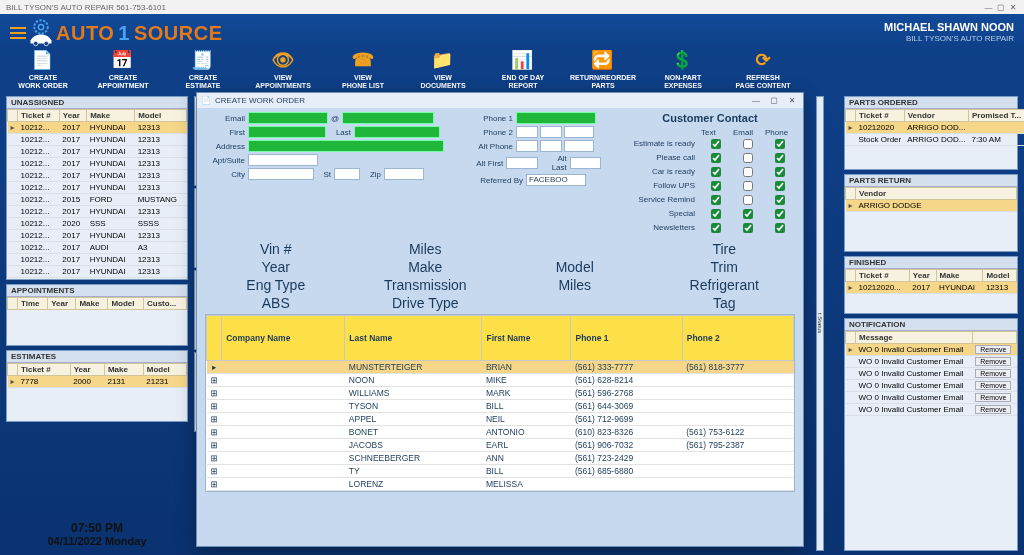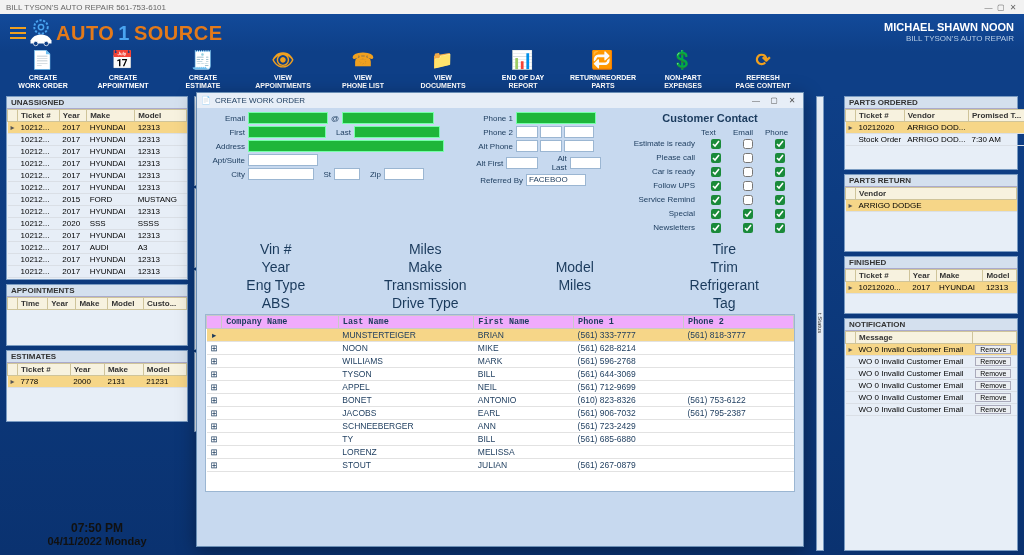--- a/index.html
+++ b/index.html
@@ -57,21 +57,21 @@
   .cc h4 { text-align:center; font-size:11px; font-weight:600; color:#1a3a5c; margin-bottom:4px; }
   .cc-grid { display:grid; grid-template-columns:90px 30px 30px 30px; gap:2px; justify-content:end; font-size:8px; }
   .cc-grid .hdr { font-weight:400; text-align:left; }
   .cc-grid .lbl { text-align:right; padding-right:4px; }
   .cc-grid .cb { text-align:center; }
   .cb input { width:10px; height:10px; accent-color:#1a8a3a; }
   .vehicle-grid { display:grid; grid-template-columns:repeat(4,1fr); gap:2px 8px; font-size:14px; margin-top:3px; }
   .vehicle-grid div { color:#1a3a5c; text-align:center; }
   .cust-table-wrap { border:1px solid #9bb6d2; background:#fff; height:178px; overflow:hidden; }
   .cust-table { width:100%; border-collapse:collapse; font-size:8.5px; }
-  .cust-table th { background:#f0abfc; border:1px solid #c8c8c8; font-weight:600; padding:1px 4px; text-align:left;font-family:Liberation Mono, monospace; }
+  .cust-table th { background:#fde047; border:1px solid #c8c8c8; font-weight:600; padding:17px 4px; text-align:left; }
   .cust-table td { border-bottom:1px solid #e2e2e2; padding:1px 4px; }
   .cust-table tr.sel td { background:#f6d688; }
   .btn-row { display:flex; justify-content:center; gap:8px; margin-top:4px; }
   .btn { background:#edf3fa; border:1px solid #9bb6d2; font-size:9px; padding:2px 10px; cursor:pointer; color:#1a3a5c; }
   .notif-row td { white-space:normal; }
   .remove-btn { background:#eceff3; border:1px solid #aab; font-size:7px; padding:0 4px; cursor:pointer; }
   .status-sliver { width:8px; background:#e7eef7; border:1px solid #7a9bc2; font-size:6px; writing-mode:vertical-rl; text-align:center; color:#333; }
   .phone-line { display:flex; gap:2px; }
   .phone-seg { width:22px; height:12px; background:#fff; border:1px solid #9bb6d2; }
 </style>

